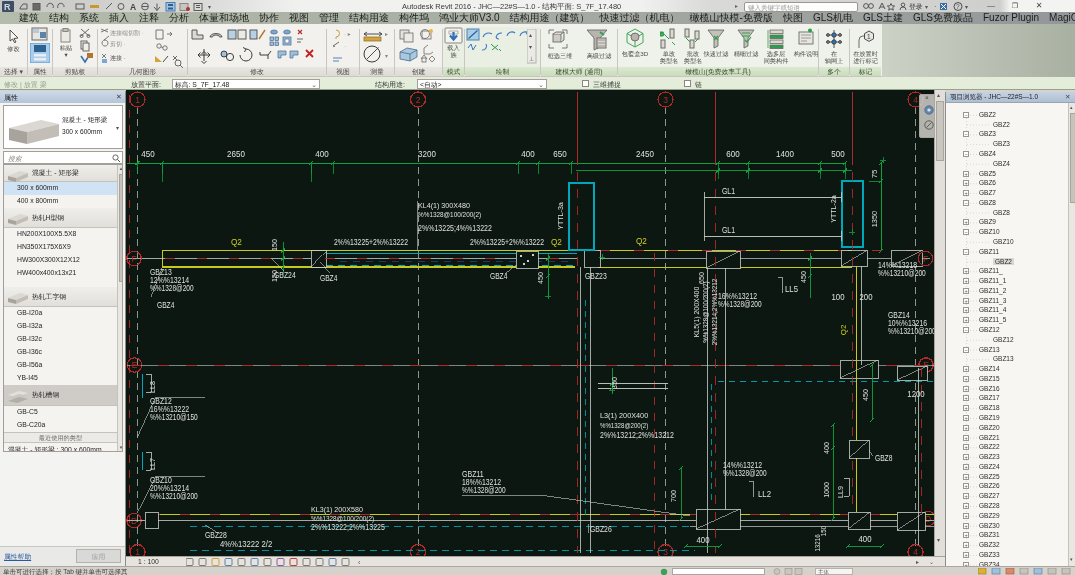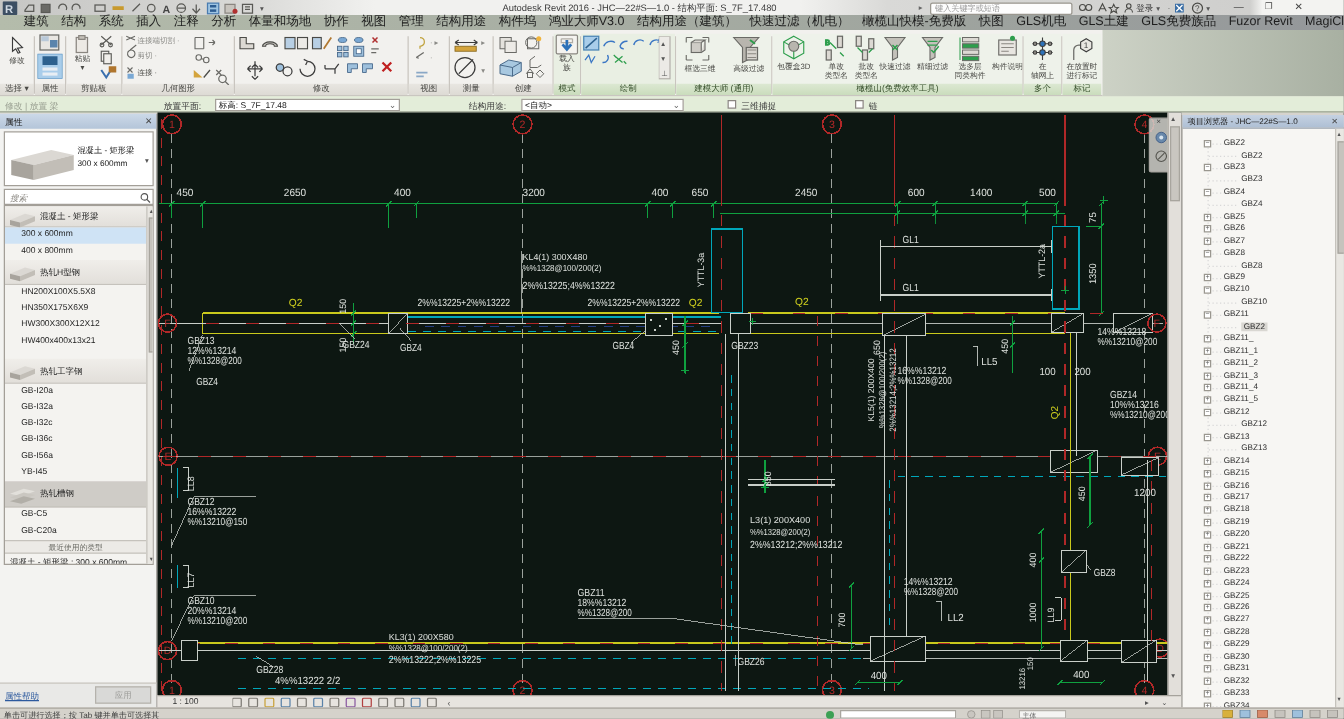--- a/index.html
+++ b/index.html
@@ -109,21 +109,21 @@
 <span>结构用途</span>
 <span>构件坞</span>
 <span>鸿业大师V3.0</span>
 <span>结构用途（建筑）</span>
 <span>快速过滤（机电）</span>
 <span>橄榄山快模-免费版</span>
 <span>快图</span>
 <span>GLS机电</span>
 <span>GLS土建</span>
 <span>GLS免费族品</span>
-<span>Fuzor Revit</span>
+<span>Fuzor Plugin</span>
 <span>MagiCloud</span>
 <span class="act">修改 | 放置 梁</span>
 <span style="color:#555;font-size:6px">⊟ ▾</span>
 </div>
 <div id="ribbonend" class="abs"></div>
 <div id="ribbon" class="abs">
 <div class="panel" style="left:0;width:27px">
       <div class="plabel">选择 ▾</div>
 <svg class="icon" style="left:7px;top:2px" width="14" height="14">
         <path d="M3 1 L11 9 L7 9.5 L9 13 L7.5 13.7 L5.6 10 L3 12 Z" fill="#f5f5f2" stroke="#3c3c3c" stroke-width="0.9"></path>

